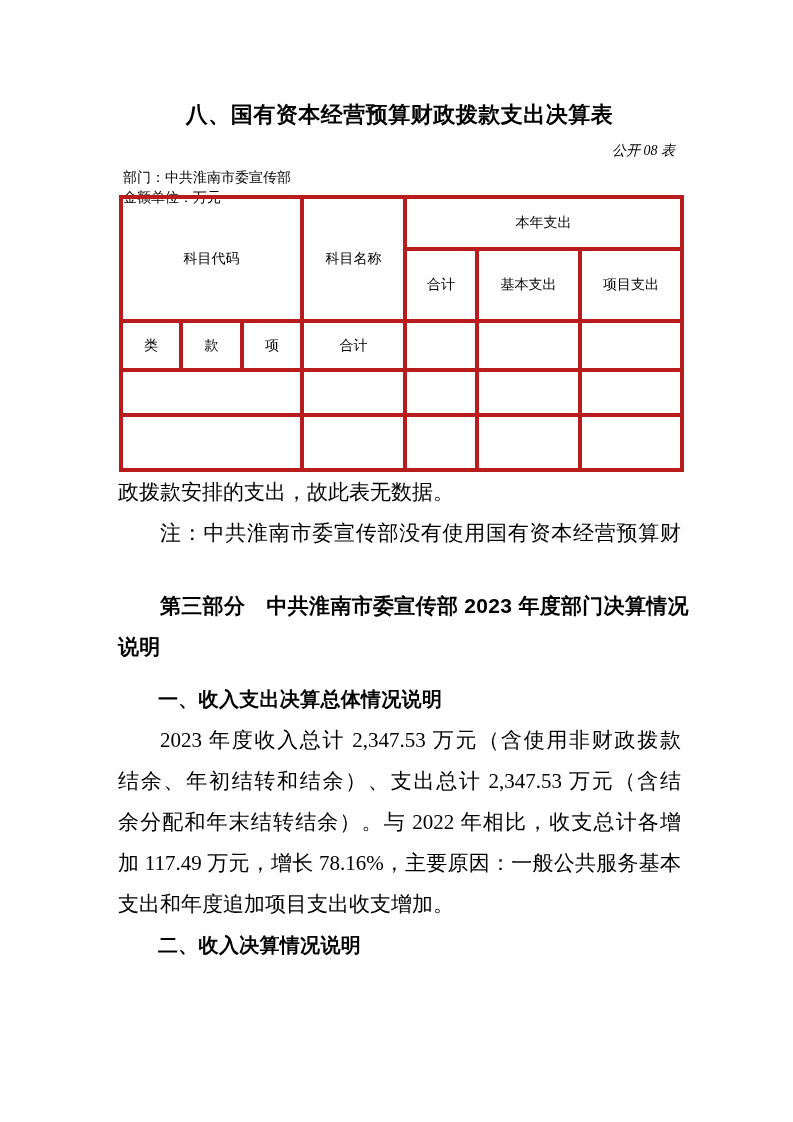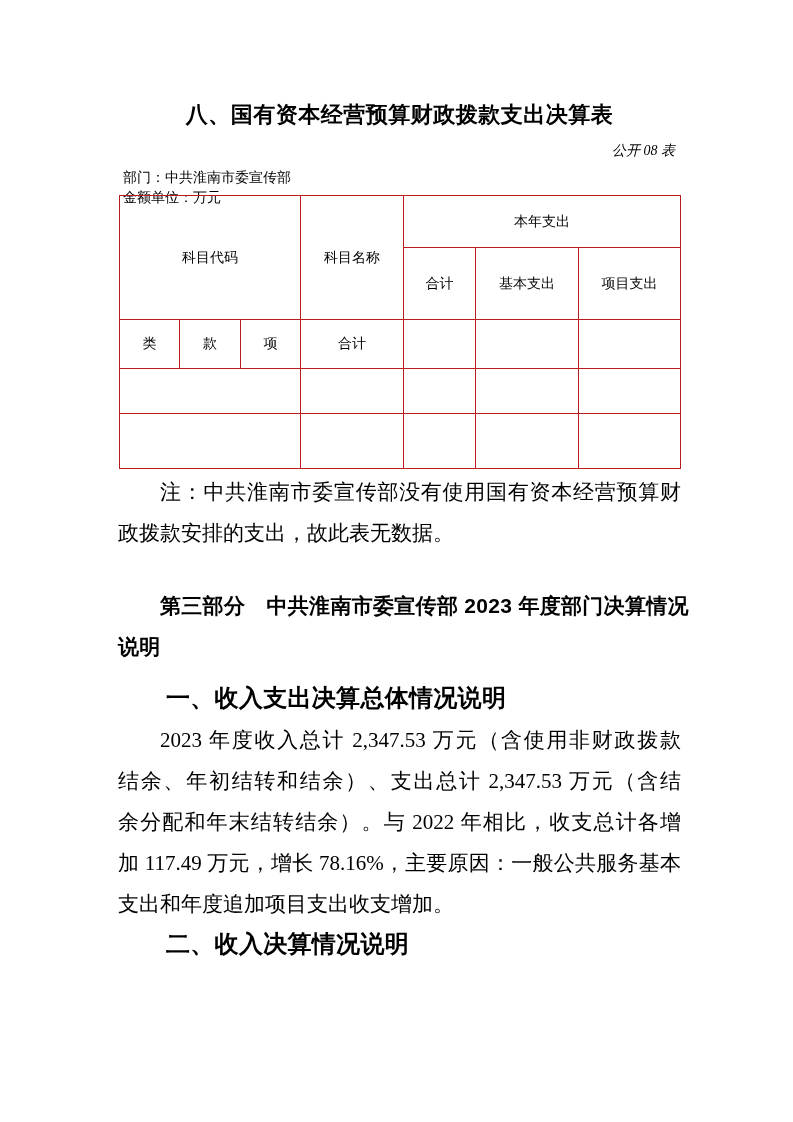--- a/index.html
+++ b/index.html
@@ -53,21 +53,21 @@
   table.budget-table {
     position: absolute;
     left: 119px;
     top: 195px;
     width: 561px;
     table-layout: fixed;
     border-collapse: collapse;
     font-size: 14px;
   }
   table.budget-table td {
-    border: 1px solid #b91c1c;
+    border: 4px solid #b91c1c;
     text-align: center;
     vertical-align: middle;
     padding: 0;
     overflow: hidden;
   }
   .text-block {
     font-size: 21px;
     line-height: 41px;
   }
   .line { white-space: nowrap; }
@@ -77,23 +77,23 @@
   }
   .indent { text-indent: 2em; }
   .note-block { top: 472px; }
   .part3-heading {
     top: 585px;
     font-family: "Liberation Sans", "DejaVu Sans", sans-serif;
     font-weight: bold;
     letter-spacing: 0.3px;
   }
   .sub-heading {
-    font-family: Liberation Mono, monospace;
+    font-family: Liberation Serif, serif;
     font-weight: bold;
-    font-size: 24px;
+    font-size: 20px;
     line-height: 41px;
     letter-spacing: 0.3px;
   }
   .sub1-heading { top: 679px; }
   .para1 { top: 720px; }
   .sub2-heading { top: 925px; }
 </style>
 </head>
 <body>
 
@@ -149,22 +149,22 @@
         <td colspan="3"></td>
         <td></td>
         <td></td>
         <td></td>
         <td></td>
       </tr>
     </tbody>
   </table>
 
   <div class="abs col text-block note-block">
+    <div class="line">政拨款安排的支出，故此表无数据。</div>
     <div class="line jl indent">注：中共淮南市委宣传部没有使用国有资本经营预算财</div>
-    <div class="line">政拨款安排的支出，故此表无数据。</div>
   </div>
 
   <div class="abs col text-block part3-heading">
     <div class="line jl indent">第三部分　中共淮南市委宣传部 2023 年度部门决算情况</div>
     <div class="line">说明</div>
   </div>
 
   <div class="abs col sub-heading sub1-heading indent">一、收入支出决算总体情况说明</div>
 
   <div class="abs col text-block para1">

